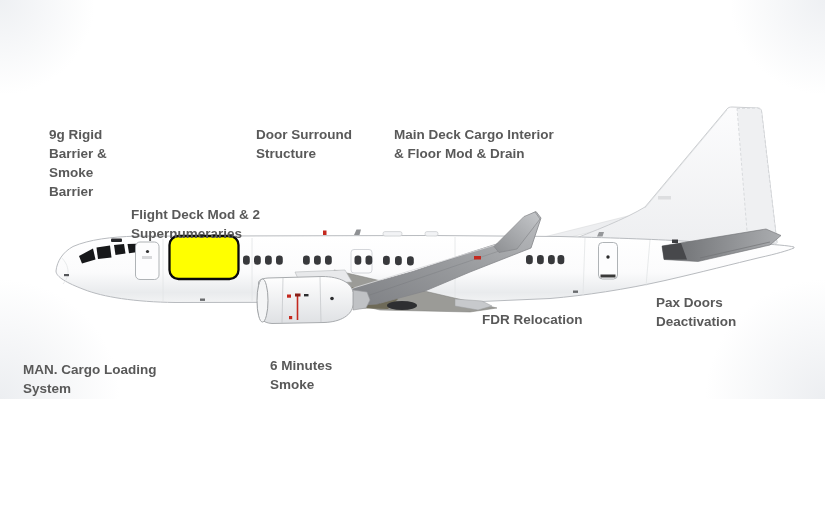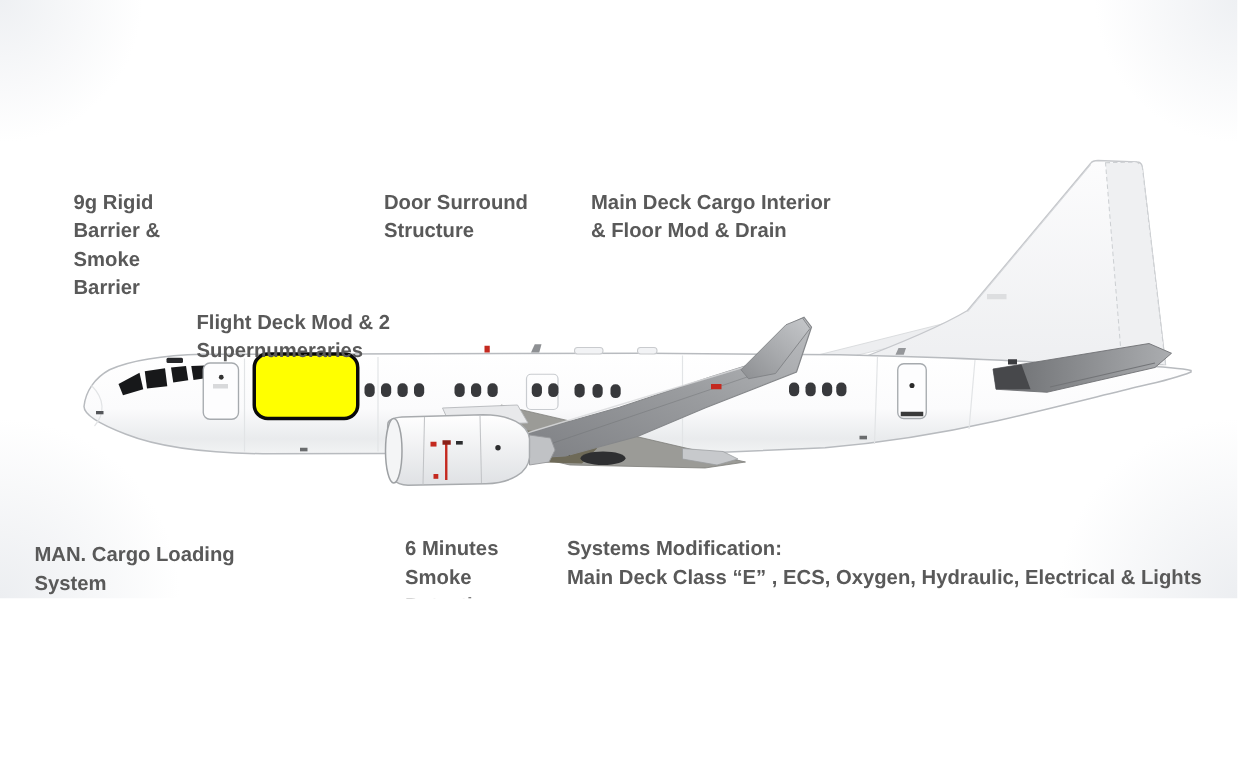--- a/index.html
+++ b/index.html
@@ -190,21 +190,22 @@
   <div class="label" style="left:49px;top:125px">9g Rigid
 Barrier &amp;
 Smoke
 Barrier</div>
   <div class="label" style="left:256px;top:125px">Door Surround
 Structure</div>
   <div class="label" style="left:394px;top:125px">Main Deck Cargo Interior
 &amp; Floor Mod &amp; Drain</div>
   <div class="label" style="left:131px;top:205px">Flight Deck Mod &amp; 2
 Supernumeraries</div>
+  <div class="label" style="left:482px;top:310px">FDR Relocation</div>
+  <div class="label" style="left:656px;top:293px">Pax Doors
+Deactivation</div>
   <div class="label" style="left:23px;top:360px">MAN. Cargo Loading
 System</div>
   <div class="label" style="left:270px;top:356px">6 Minutes
 Smoke
 Detection
 System</div>
-  <div class="label" style="left:378px;top:356px">Systems Modification:
-Main Deck Class “E” , ECS, Oxygen, Hydraulic, Electrical &amp; Lights</div>
 </div>
 
 </body></html>

